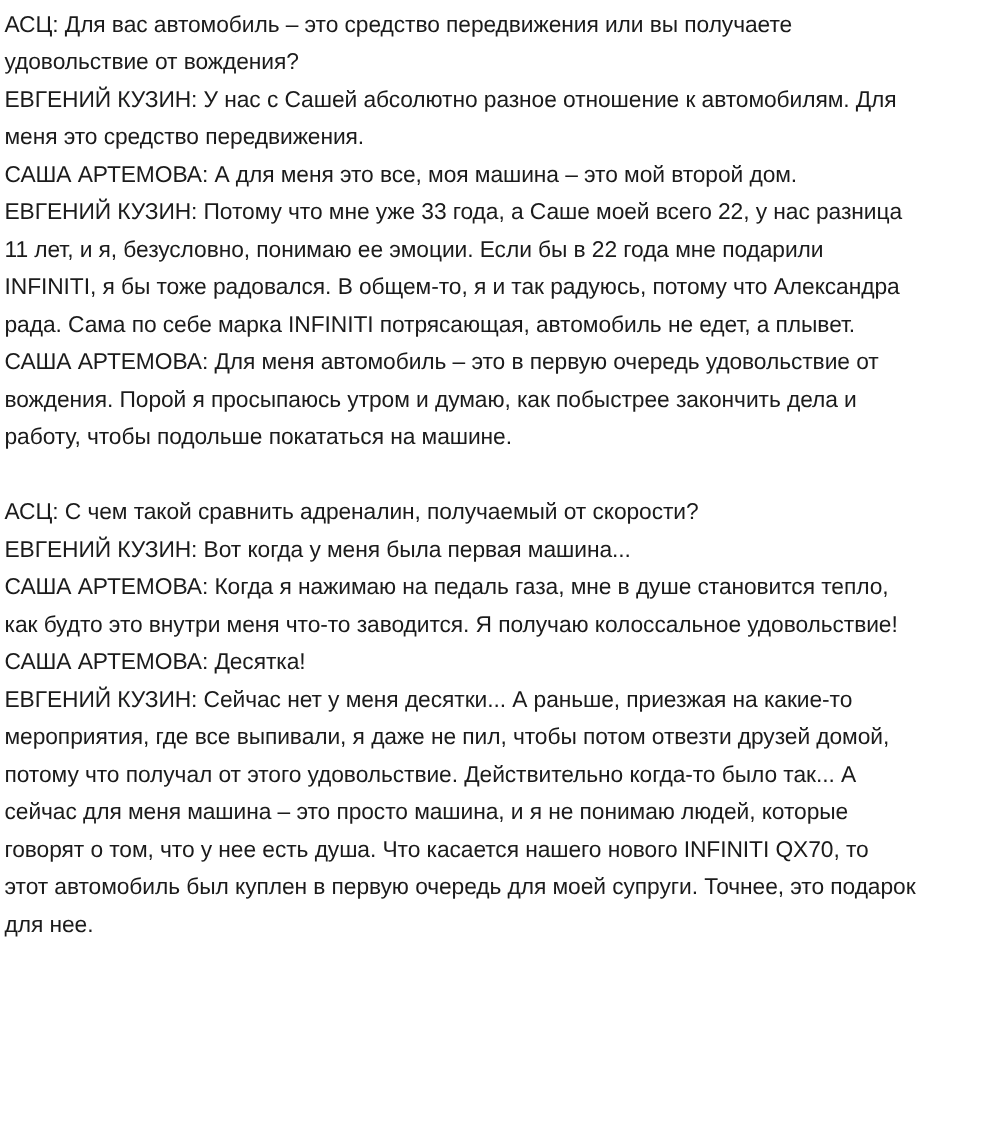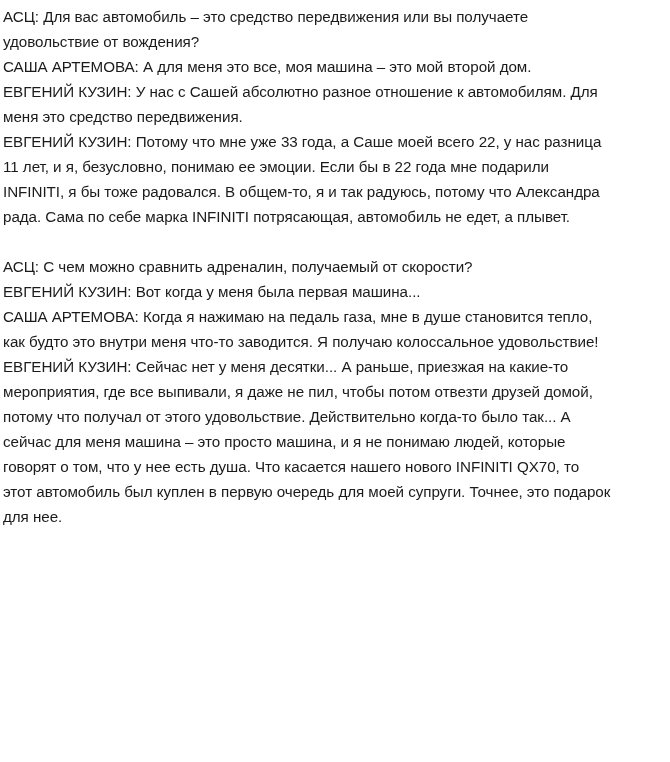--- a/index.html
+++ b/index.html
@@ -36,21 +36,23 @@
     height: 25px;
     line-height: 25px;
     font-size: 15.2px;
   }
 </style>
 </head>
 <body>
 
 <div id="transcript" style="background: rgb(255, 255, 255); color: rgb(27, 27, 27);">
     <p class="para">АСЦ: Для вас автомобиль – это средство передвижения или вы получаете удовольствие от вождения?</p>
+    <p class="para">ЕВГЕНИЙ КУЗИН: У нас с Сашей абсолютно разное отношение к автомобилям. Для меня это средство передвижения.</p>
     <p class="para">САША АРТЕМОВА: А для меня это все, моя машина – это мой второй дом.</p>
-    <p class="para">ЕВГЕНИЙ КУЗИН: У нас с Сашей абсолютно разное отношение к автомобилям. Для меня это средство передвижения.</p>
     <p class="para">ЕВГЕНИЙ КУЗИН: Потому что мне уже 33 года, а Саше моей всего 22, у нас разница 11 лет, и я, безусловно, понимаю ее эмоции. Если бы в 22 года мне подарили INFINITI, я бы тоже радовался. В общем-то, я и так радуюсь, потому что Александра рада. Сама по себе марка INFINITI потрясающая, автомобиль не едет, а плывет.</p>
+    <p class="para">САША АРТЕМОВА: Для меня автомобиль – это в первую очередь удовольствие от вождения. Порой я просыпаюсь утром и думаю, как побыстрее закончить дела и работу, чтобы подольше покататься на машине.</p>
     <p class="para spacer"></p>
-    <p class="para">АСЦ: С чем можно сравнить адреналин, получаемый от скорости?</p>
+    <p class="para">АСЦ: С чем такой сравнить адреналин, получаемый от скорости?</p>
     <p class="para">ЕВГЕНИЙ КУЗИН: Вот когда у меня была первая машина...</p>
     <p class="para">САША АРТЕМОВА: Когда я нажимаю на педаль газа, мне в душе становится тепло, как будто это внутри меня что-то заводится. Я получаю колоссальное удовольствие!</p>
+    <p class="para">САША АРТЕМОВА: Десятка!</p>
     <p class="para">ЕВГЕНИЙ КУЗИН: Сейчас нет у меня десятки... А раньше, приезжая на какие-то мероприятия, где все выпивали, я даже не пил, чтобы потом отвезти друзей домой, потому что получал от этого удовольствие. Действительно когда-то было так... А сейчас для меня машина – это просто машина, и я не понимаю людей, которые говорят о том, что у нее есть душа. Что касается нашего нового INFINITI QX70, то этот автомобиль был куплен в первую очередь для моей супруги. Точнее, это подарок для нее.</p>
   </div>
 
 </body></html>

